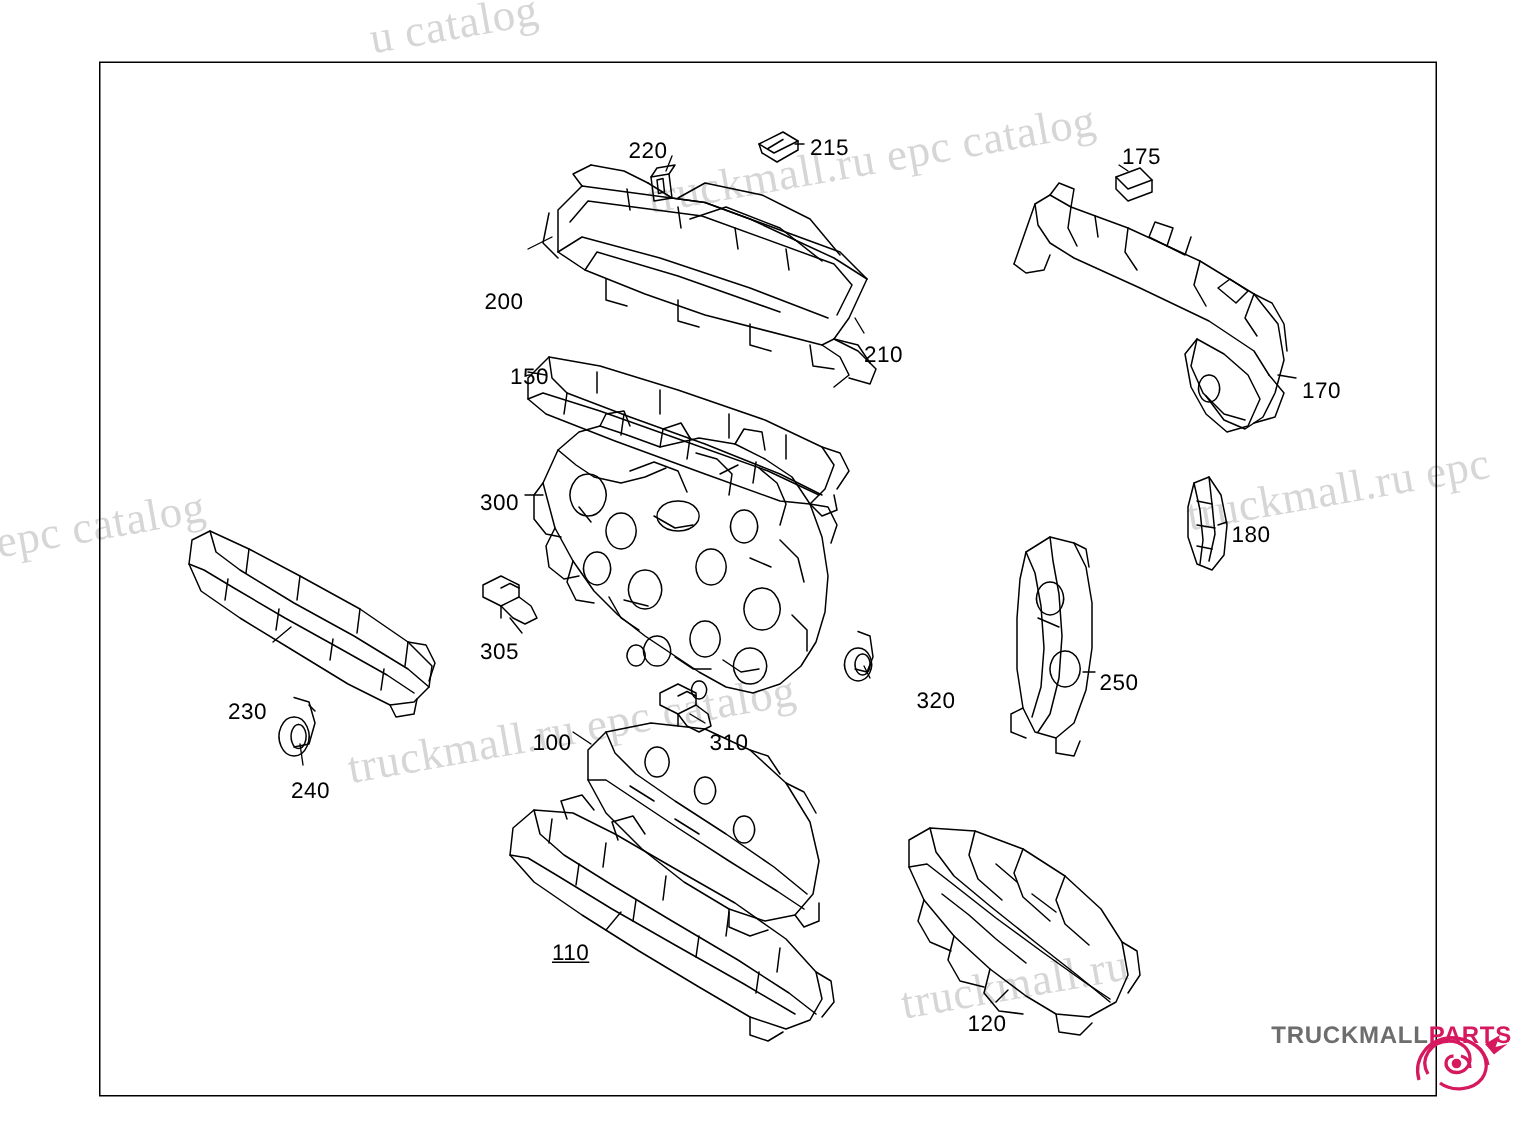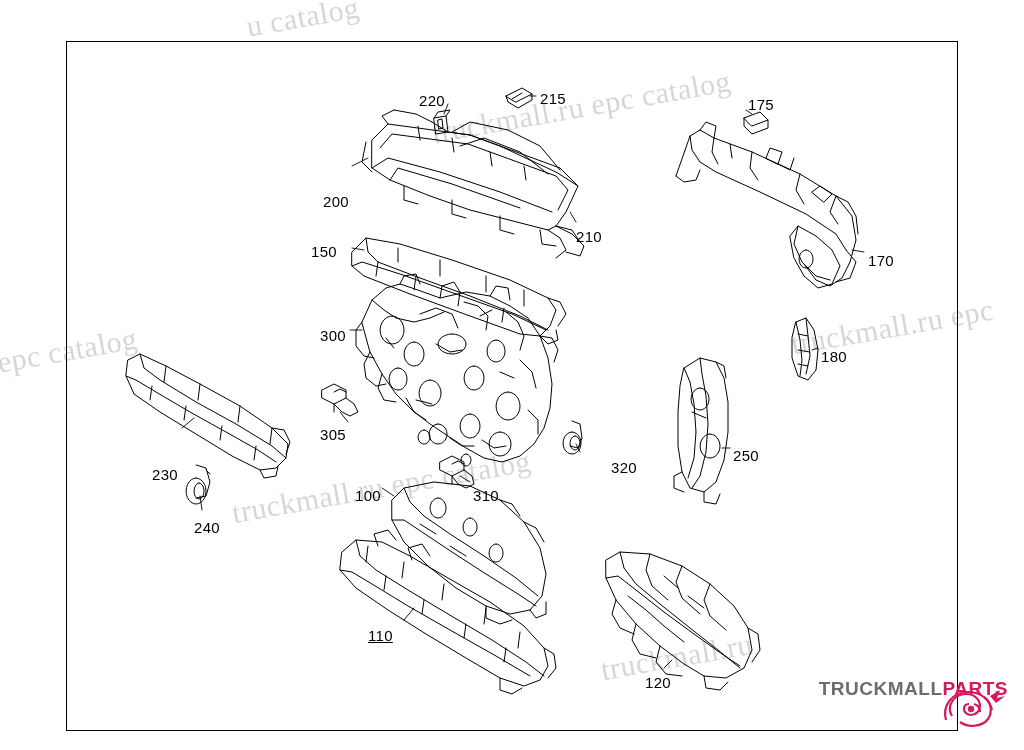--- a/index.html
+++ b/index.html
@@ -71,21 +71,21 @@
     right: 14px;
     bottom: 14px;
     width: 170px;
     height: 60px;
   }
   .logo-text {
     position: absolute;
     right: 16px;
     bottom: 50px;
     font-family: "Liberation Sans", sans-serif;
-    font-size: 19px;
+    font-size: 16px;
     letter-spacing: 0.5px;
     color: #6d6d6d;
     font-weight: 700;
     white-space: nowrap;
   }
   .logo-text .parts {
     color: #d6195f;
   }
 </style>
 </head>
@@ -365,21 +365,21 @@
       </g>
     </g>
   </svg>
 
   <div class="callout" style="left:419px; top:92px;">220</div>
   <div class="callout" style="left:540px; top:90px;">215</div>
   <div class="callout" style="left:748px; top:96px;">175</div>
   <div class="callout" style="left:323px; top:161px;margin-top:32px;">200</div>
   <div class="callout" style="left:576px; top:228px;text-align:right;">210</div>
   <div class="callout" style="left:868px; top:252px;">170</div>
-  <div class="callout" style="left:311px; top:243px;">150</div>
+  <div class="callout" style="left:340px; top:243px;">150</div>
   <div class="callout" style="left:320px; top:327px;">300</div>
   <div class="callout" style="left:821px; top:348px;">180</div>
   <div class="callout" style="left:152px; top:435px;margin-top:31px;">230</div>
   <div class="callout" style="left:320px; top:426px;">305</div>
   <div class="callout" style="left:577px; top:459px;margin-left:34px;">320</div>
   <div class="callout" style="left:733px; top:447px;">250</div>
   <div class="callout" style="left:473px; top:487px;">310</div>
   <div class="callout" style="left:355px; top:487px;">100</div>
   <div class="callout" style="left:194px; top:519px;">240</div>
   <div class="callout" style="left:368px; top:627px;text-decoration:underline;">110</div>

